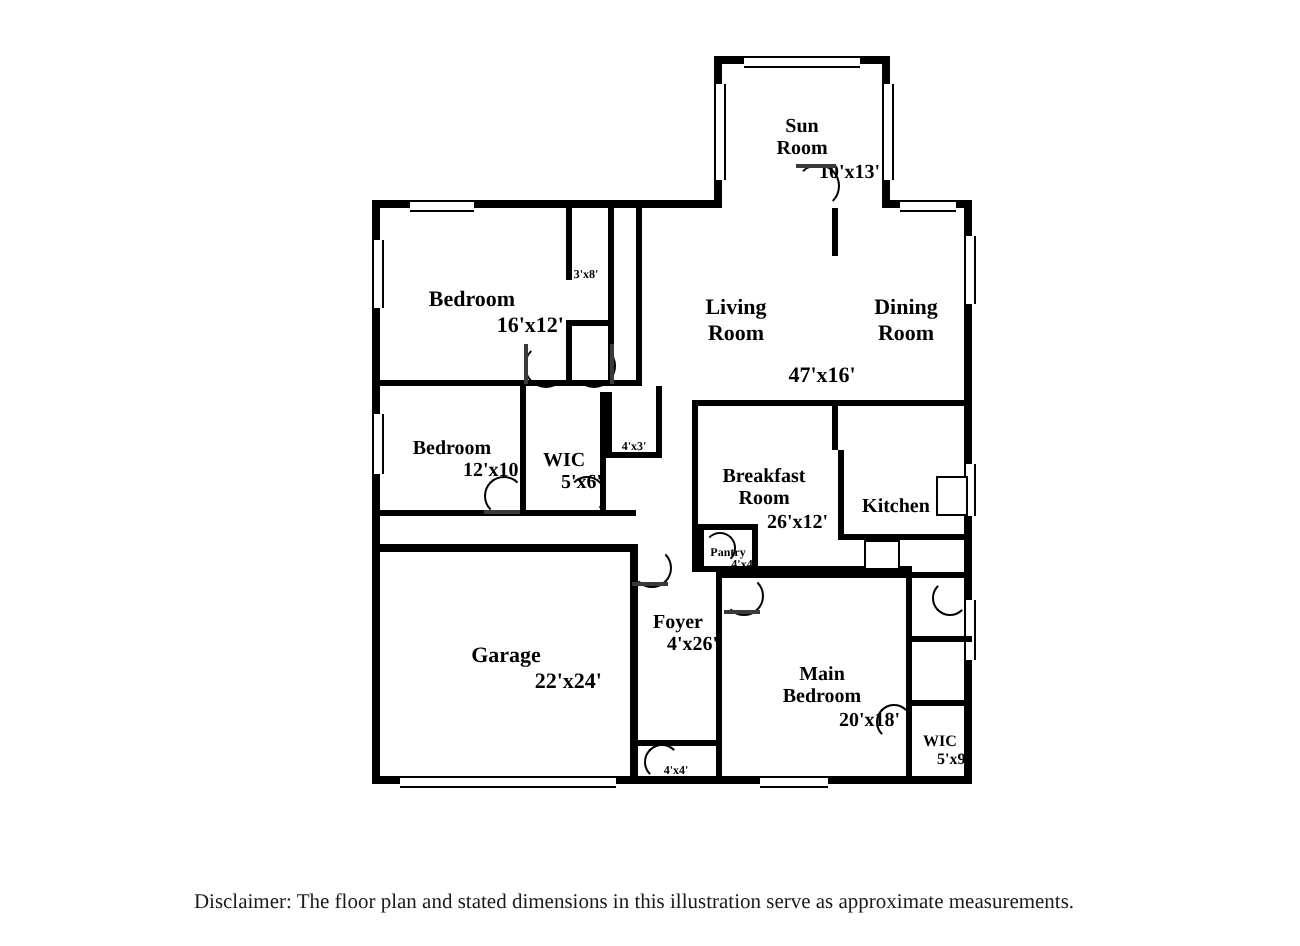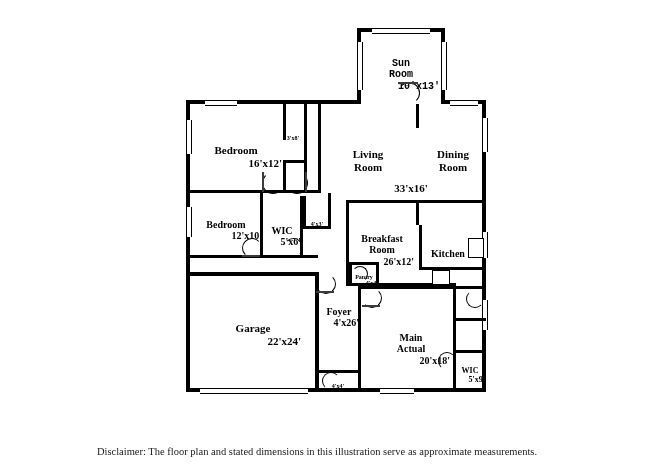--- a/index.html
+++ b/index.html
@@ -93,21 +93,21 @@
   <div id="plan">
 
     <div class="wall" style="left:357px; top:28px; width:4px; height:76px;"></div>
     <div class="wall" style="left:441px; top:28px; width:4px; height:76px;"></div>
     <div class="wall" style="left:357px; top:28px; width:88px; height:4px;"></div>
 
     <div class="winline" style="left:372px; top:28px; width:58px; height:4px;"></div>
     <div class="winline-v" style="left:357px; top:42px; width:4px; height:48px;"></div>
     <div class="winline-v" style="left:441px; top:42px; width:4px; height:48px;"></div>
 
-    <div class="label lbl-med" style="left:362px; top:47px; width:78px;font-family:Liberation Mono, monospace;">
+    <div class="label lbl-med" style="left:362px; top:47px; width:78px;">
       <span>Sun
 Room</span>
       <span class="dim">10'x13'</span>
     </div>
 
     <div class="wall" style="left:186px; top:100px; width:175px; height:4px;"></div>
 
     <div class="wall" style="left:441px; top:100px; width:45px; height:4px;"></div>
 
     <div class="wall" style="left:186px; top:100px; width:4px; height:292px;"></div>
@@ -215,21 +215,21 @@
       <span>Living
 Room</span>
     </div>
 
     <div class="label lbl-big" style="left:422px; top:136px; width:62px;">
       <span>Dining
 Room</span>
     </div>
 
     <div class="label lbl-big" style="left:356px; top:170px; width:110px;">
-      <span>33'x16'</span>
+      <span>47'x16'</span>
     </div>
 
     <div class="label lbl-med" style="left:190px; top:208px; width:72px;">
       <span>Bedroom</span>
       <span class="dim">12'x10'</span>
     </div>
 
     <div class="label lbl-med" style="left:263px; top:214px; width:38px;">
       <span>WIC</span>
       <span class="dim">5'x6'</span>
@@ -263,21 +263,21 @@
       <span>Foyer</span>
       <span class="dim">4'x26'</span>
     </div>
 
     <div class="label lbl-xs" style="left:321px; top:376px; width:34px;">
       <span>4'x4'</span>
     </div>
 
     <div class="label lbl-med" style="left:372px; top:321px; width:78px;">
       <span>Main
-Actual</span>
+Bedroom</span>
       <span class="dim">20'x18'</span>
     </div>
 
     <div class="label lbl-sm" style="left:455px; top:358px; width:30px;">
       <span>WIC</span>
       <span class="dim">5'x9'</span>
     </div>
 
   </div>
 

